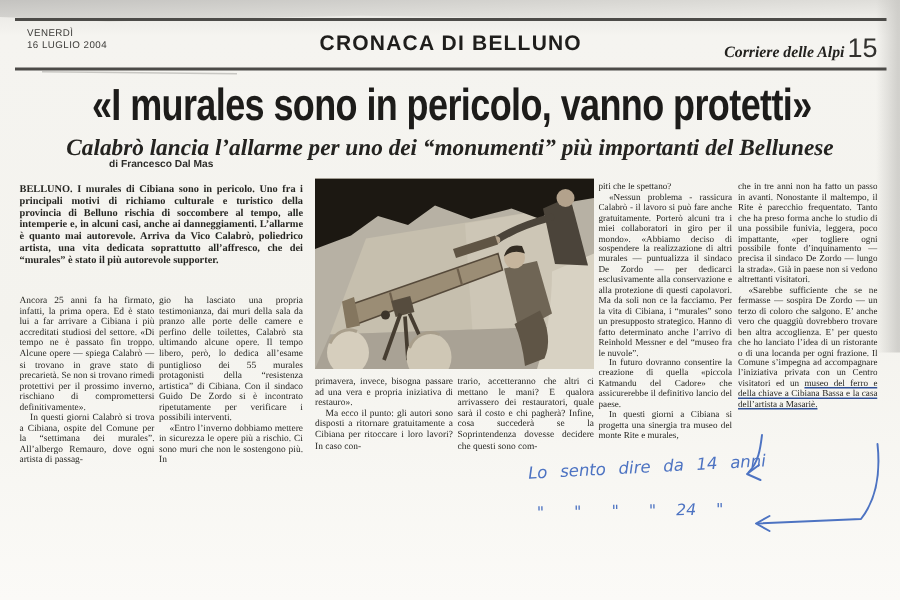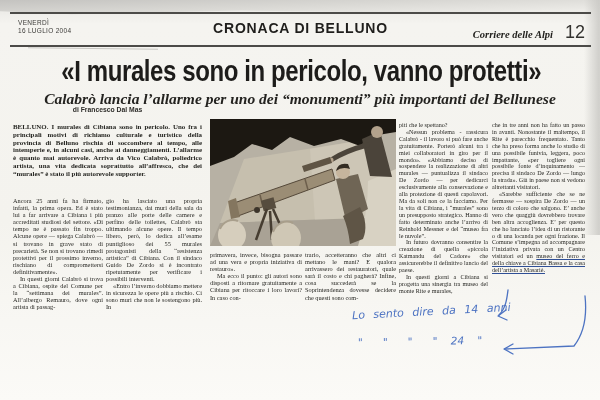--- a/index.html
+++ b/index.html
@@ -18,21 +18,21 @@
   .rule-shadow{position:absolute;top:48px;left:28px;width:130px;height:1px;
     background:#c8c7c3;transform:rotate(.6deg);}
 
   
   .masthead{position:absolute;top:12px;left:10px;right:9px;height:31px;
     border-top:2px solid #4c4b48;border-bottom:2px solid #4c4b48;}
   .m-date{position:absolute;left:8px;top:5px;
     font:6.5px/7.5px "Liberation Sans",sans-serif;color:#3c3b38;letter-spacing:.3px;}
   .m-title{position:absolute;left:0;right:0;top:7px;text-align:center;
     font:bold 14px/1 "Liberation Sans",sans-serif;letter-spacing:.8px;color:#1f1e1c;}
-  .m-right{position:absolute;right:6px;bottom:4px;display:flex;align-items:baseline;gap:12px;}
+  .m-right{position:absolute;right:6px;bottom:4px;display:flex;align-items:baseline;gap:2px;}
   .m-paper{font:bold italic 10.5px/1 "Liberation Serif",serif;color:#23221f;}
   .m-page{font:400 18px/1 "Liberation Sans",sans-serif;color:#33322f;}
 
   
   .headline{position:absolute;top:55px;left:2px;width:748px;margin:0;
     transform:scaleX(.8);transform-origin:0 0;text-align:center;
     font:bold 30px/1.05 "Liberation Sans",sans-serif;color:#1d1c1a;letter-spacing:-.5px;}
   .subhead{position:absolute;top:90px;left:0;width:600px;margin:0;text-align:center;
     font:bold italic 15.5px/1.1 "Liberation Serif",serif;color:#242320;}
   .byline{position:absolute;top:107px;left:13px;width:189px;text-align:center;
@@ -75,21 +75,21 @@
   <div class="scan-right"></div>
 
   <header class="masthead">
     <div class="m-date">
       <div>VENERDÌ</div>
       <div>16 LUGLIO 2004</div>
     </div>
     <div class="m-title">CRONACA DI BELLUNO</div>
     <div class="m-right">
       <span class="m-paper">Corriere delle Alpi</span>
-      <span class="m-page">12</span>
+      <span class="m-page">15</span>
     </div>
   </header>
   <div class="rule-shadow"></div>
 
   <h1 class="headline">«I murales sono in pericolo, vanno protetti»</h1>
   <h2 class="subhead">Calabrò lancia l’allarme per uno dei “monumenti” più importanti del Bellunese</h2>
   <div class="byline">di Francesco Dal Mas</div>
 
   <div class="block lead">
     <p>BELLUNO. I murales di Cibiana sono in pericolo. Uno fra i principali motivi di richiamo culturale e turistico della provincia di Belluno rischia di soccombere al tempo, alle intemperie e, in alcuni casi, anche ai danneggiamenti. L’allarme è quanto mai autorevole. Arriva da Vico Calabrò, poliedrico artista, una vita dedicata soprattutto all’affresco, che dei “murales” è stato il più autorevole supporter.</p>

